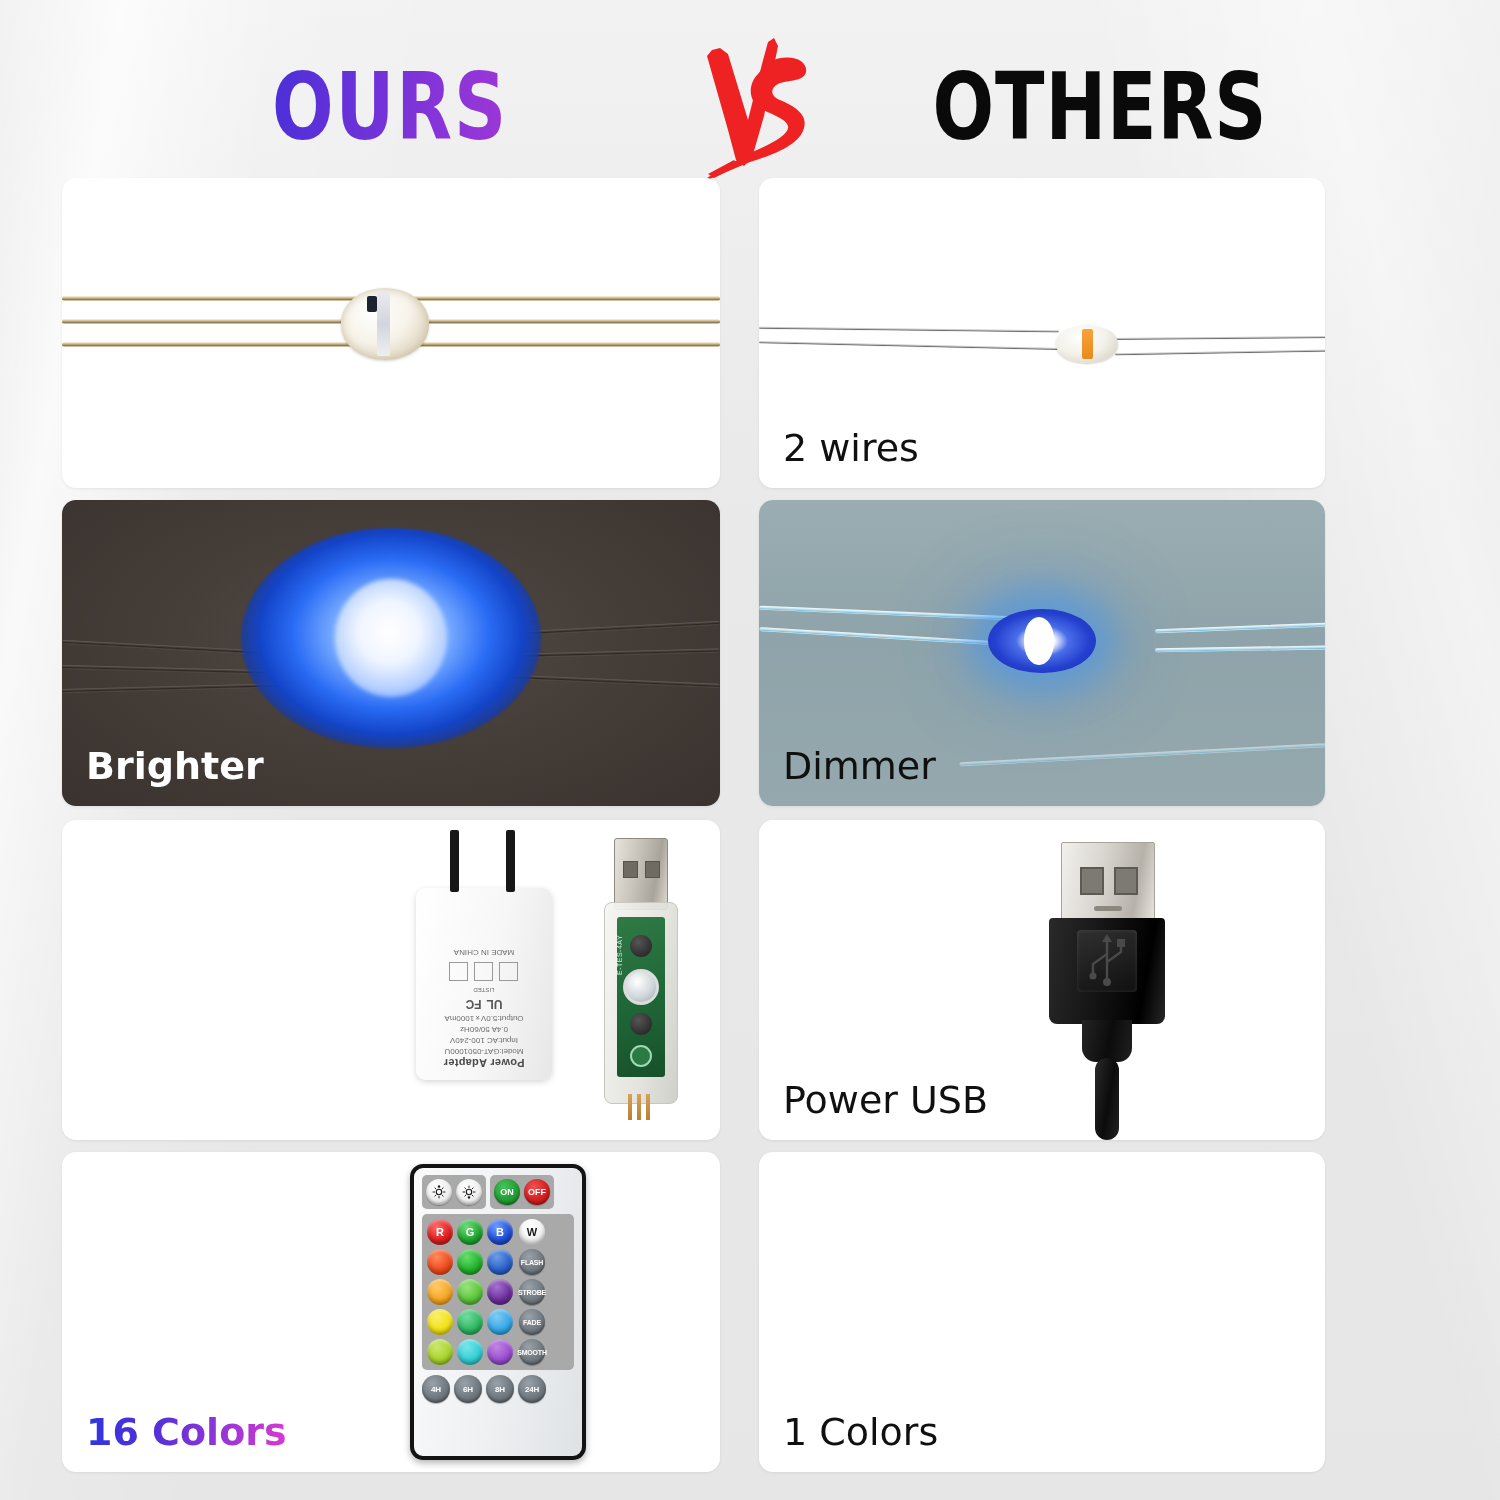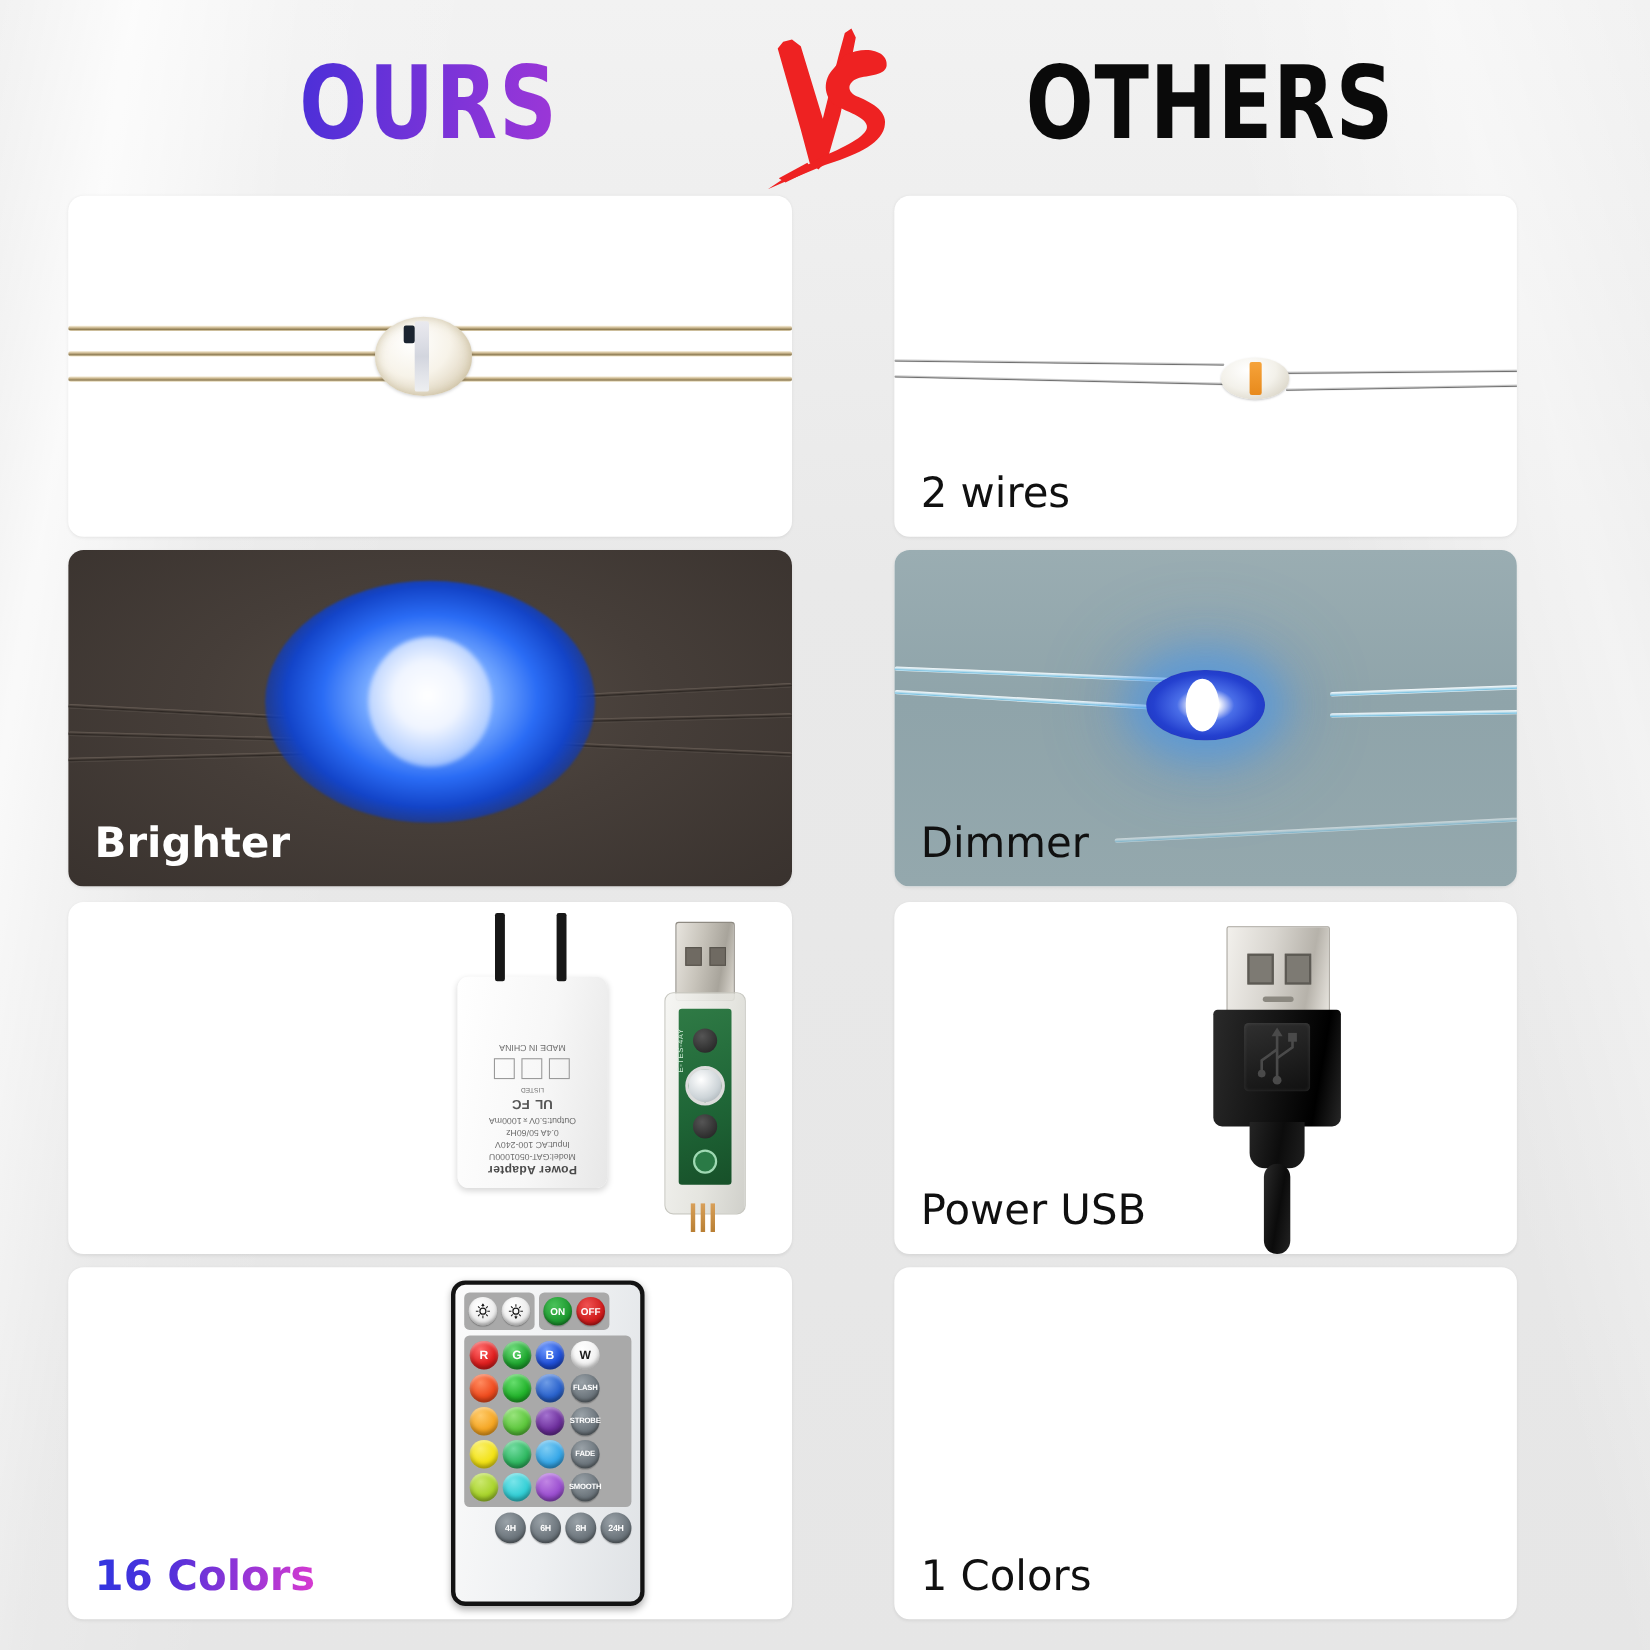--- a/index.html
+++ b/index.html
@@ -14,21 +14,21 @@
   .bg-sheen{
     position:absolute;inset:0;
     background:
       linear-gradient(100deg, rgba(255,255,255,0) 0%, rgba(255,255,255,.75) 7%, rgba(255,255,255,.15) 16%, rgba(255,255,255,0) 26%),
       linear-gradient(255deg, rgba(255,255,255,0) 0%, rgba(255,255,255,.45) 10%, rgba(255,255,255,0) 22%),
       linear-gradient(180deg,#f2f2f2 0%, #e9e9e9 35%, #e6e6e6 100%);
     pointer-events:none;
   }
 
   
-  .header{position:absolute;left:0;top:4px;width:1456px;height:172px;}
+  .header{position:absolute;left:0;top:16px;width:1456px;height:172px;}
   .hdr-ours{
     position:absolute;left:60px;top:46px;width:660px;
     text-align:center;
     font-size:78px;font-weight:bold;letter-spacing:2px;
     font-family:"DejaVu Sans", sans-serif;
     background:linear-gradient(95deg,#2432dd 0%,#4a2fd8 30%,#8b35d8 60%,#d63bd2 100%);
     -webkit-background-clip:text;background-clip:text;color:transparent;
     -webkit-text-fill-color:transparent;
     transform:scaleY(1.18) scaleX(.93);
   }
@@ -43,21 +43,21 @@
 
   
   .card{
     position:absolute;
     background:#ffffff;
     border-radius:14px;
     overflow:hidden;
     box-shadow:0 1px 3px rgba(0,0,0,.07);
   }
   .card.L{left:62px;width:658px;}
-  .card.R{left:813px;width:566px;}
+  .card.R{left:759px;width:566px;}
   .row1{top:178px;height:310px;}
   .row2{top:500px;height:306px;}
   .row3{top:820px;height:320px;}
   .row4{top:1152px;height:320px;}
 
   .label{
     position:absolute;left:24px;bottom:18px;
     font-size:38px;font-weight:bold;white-space:nowrap;z-index:6;
     font-family:"DejaVu Sans", sans-serif;
   }
@@ -212,21 +212,21 @@
   .k.white{background:radial-gradient(circle at 38% 30%,#ffffff,#ededed 60%,#d6d6d6);color:#222;}
   .k.on{background:radial-gradient(circle at 38% 30%,#49c25a,#1e9a30 60%,#0f7320);}
   .k.off{background:radial-gradient(circle at 38% 30%,#ef5252,#d01c1c 60%,#9e1010);}
   .k.grey{background:radial-gradient(circle at 38% 30%,#9aa2a8,#6c757c 60%,#4c5357);font-size:7px;letter-spacing:-.2px;}
   .rm-grid{margin-top:5px;background:#a9a9a9;border-radius:5px;padding:5px;display:flex;gap:4px;}
   .rm-colcells{display:grid;grid-template-columns:repeat(3,26px);grid-gap:4px;}
   .rm-sidecol{display:flex;flex-direction:column;gap:4px;margin-left:2px;}
   .cc{width:26px;height:26px;border-radius:50%;display:flex;align-items:center;justify-content:center;
       font-size:11px;font-weight:bold;color:#fff;
       box-shadow:inset 0 -3px 4px rgba(0,0,0,.28), inset 0 2px 3px rgba(255,255,255,.45);}
-  .rm-bottom{margin-top:5px;display:flex;gap:4px;justify-content:flex-end;}
+  .rm-bottom{margin-top:5px;display:flex;gap:4px;justify-content:flex-start;}
   .sun{display:block;width:16px;height:16px;}
 </style>
 </head>
 <body>
 
 <div class="bg-sheen"></div>
 
 <div class="header">
   <div class="hdr-ours">OURS</div>
 

